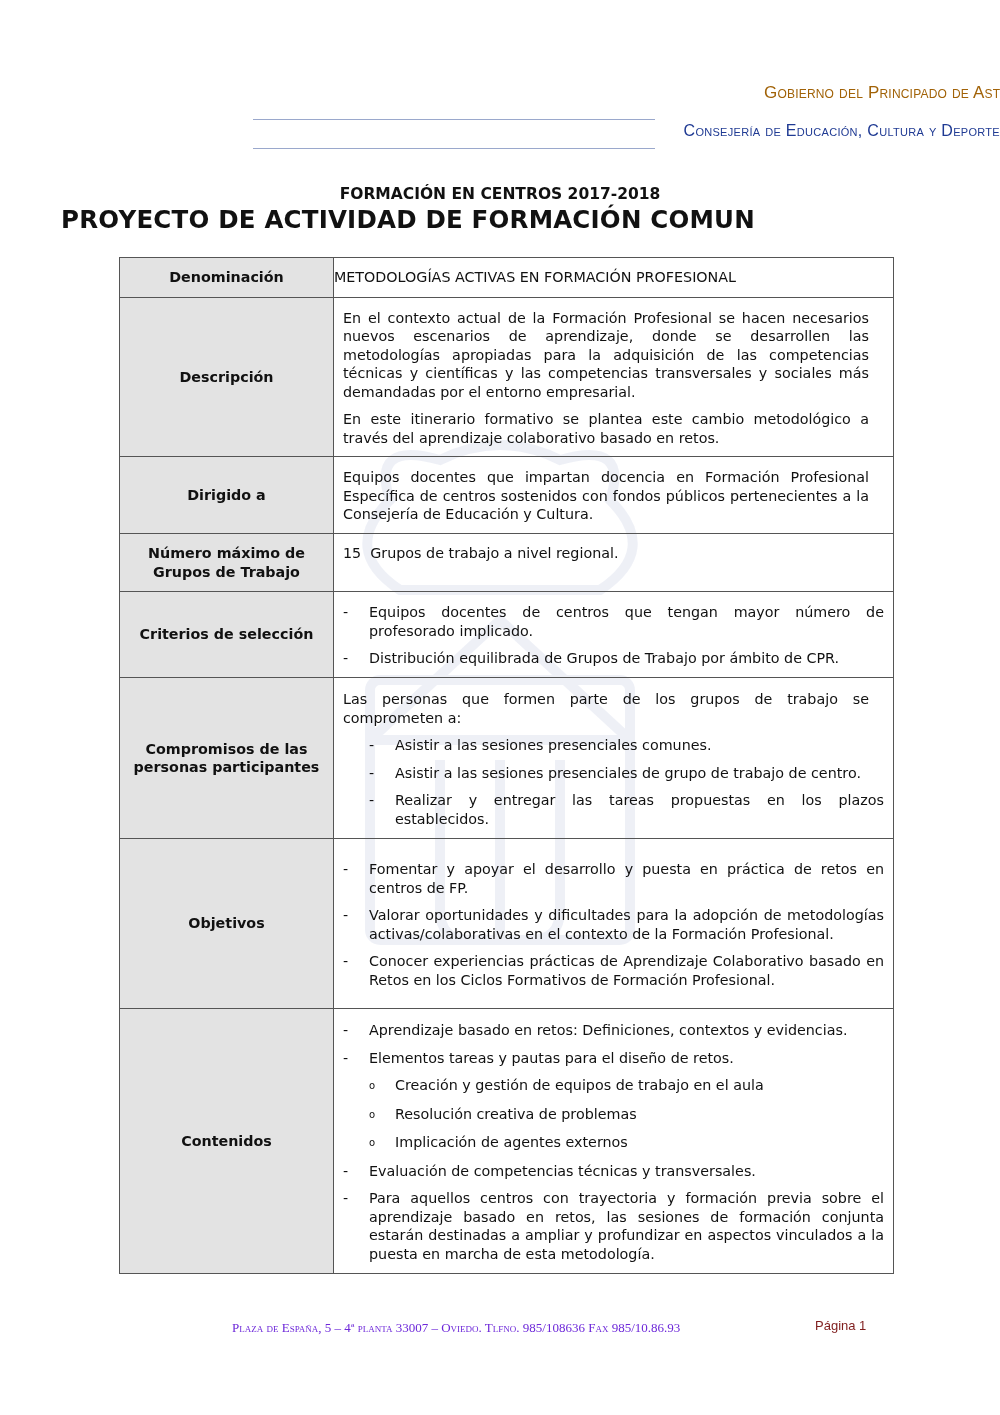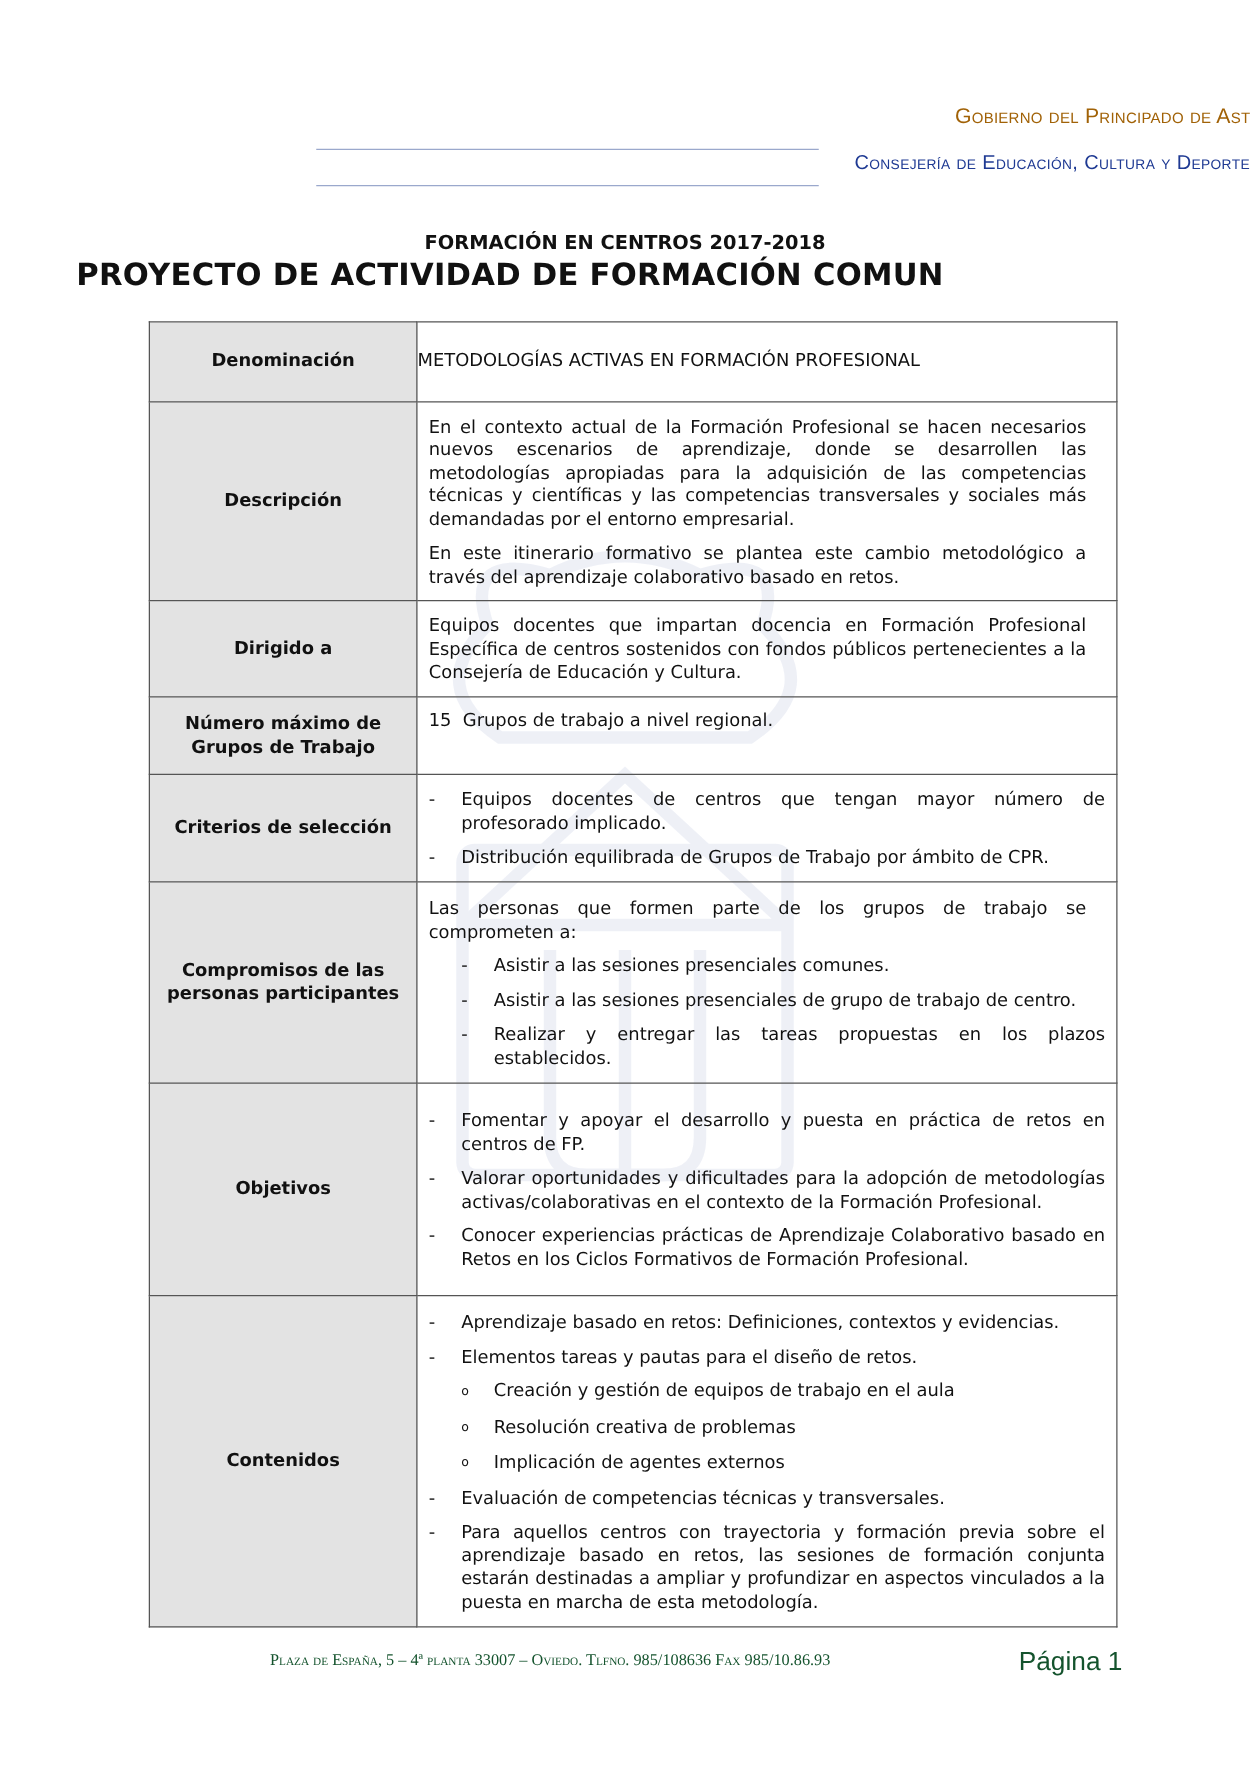--- a/index.html
+++ b/index.html
@@ -7,36 +7,36 @@
   .hdr1 { position: absolute; top: 83px; left: 0; width: 1000px; text-align: right; color: #a16207; font-family: "Liberation Sans", sans-serif; font-size: 17px; font-variant: small-caps; letter-spacing: 0.2px; margin-left: 38px; }
   .hdr-line { position: absolute; left: 253px; width: 402px; height: 1px; background: #9aa8cc; }
   .hdr2 { position: absolute; top: 122px; left: 0; width: 1000px; text-align: right; color: #1f3a93; font-family: "Liberation Sans", sans-serif; font-size: 16px; font-variant: small-caps; letter-spacing: 0.3px; }
   .subtitle { position: absolute; top: 185px; left: 0; width: 1000px; text-align: center; font-weight: bold; font-size: 15.5px; }
   .title { position: absolute; top: 205px; left: 0; width: 816px; text-align: center; font-weight: bold; font-size: 24.5px; letter-spacing: 0.2px; }
 
   .watermark { position: absolute; left: 330px; top: 440px; width: 340px; height: 560px; opacity: 0.07; pointer-events: none; }
 
   table.main { position: absolute; left: 119px; top: 257px; width: 775px; border-collapse: collapse; table-layout: fixed; font-size: 14.3px; line-height: 18.5px; }
   table.main td { border: 1px solid #555; vertical-align: middle; }
-  td.lbl { width: 201px; background: rgba(226,226,226,0.95); text-align: center; font-weight: bold; padding: 12px 6px; }
+  td.lbl { width: 201px; background: rgba(226,226,226,0.95); text-align: center; font-weight: bold; padding: 0 6px; }
   td.val { padding: 8px 9px 6px 9px; text-align: justify; background: transparent; }
   td.val p { margin: 0 15px 9px 0; }
   td.val p:last-child { margin-bottom: 0; }
   .item { display: flex; margin: 0 0 9px 0; }
   .item:last-child { margin-bottom: 0; }
   .item .mk { flex: 0 0 26px; }
   .item .tx { flex: 1; text-align: justify; }
   .item.ind { margin-left: 26px; }
   .item.sub { margin-left: 26px; }
   .item.sub .mk { font-size: 10px; padding-top: 1px; }
   .row-hdr td { height: 39px; }
   .row-hdr td.val { text-align: left; font-weight: normal; padding: 0; }
 
-  .footer { position: absolute; top: 1320px; left: 216px; color: #14532d; font-family: "Liberation Serif", serif; font-size: 13px; font-variant: small-caps; }
-  .pageno { position: absolute; top: 1318px; left: 815px; font-family: "Liberation Sans", sans-serif; font-size: 21px; color: #14532d; }
+  .footer { position: absolute; top: 1320px; left: 232px; color: #6d28d9; font-family: "Liberation Serif", serif; font-size: 13px; font-variant: small-caps; }
+  .pageno { position: absolute; top: 1318px; left: 815px; font-family: "Liberation Sans", sans-serif; font-size: 13px; color: #7f1d1d; }
 </style>
 </head>
 <body>
 
 <div class="hdr1">Gobierno del Principado de Asturias</div>
 <div class="hdr-line" style="top:119px"></div>
 <div class="hdr2">Consejería de Educación, Cultura y Deporte</div>
 <div class="hdr-line" style="top:148px"></div>
 
 <div class="subtitle">FORMACIÓN EN CENTROS 2017-2018</div>

